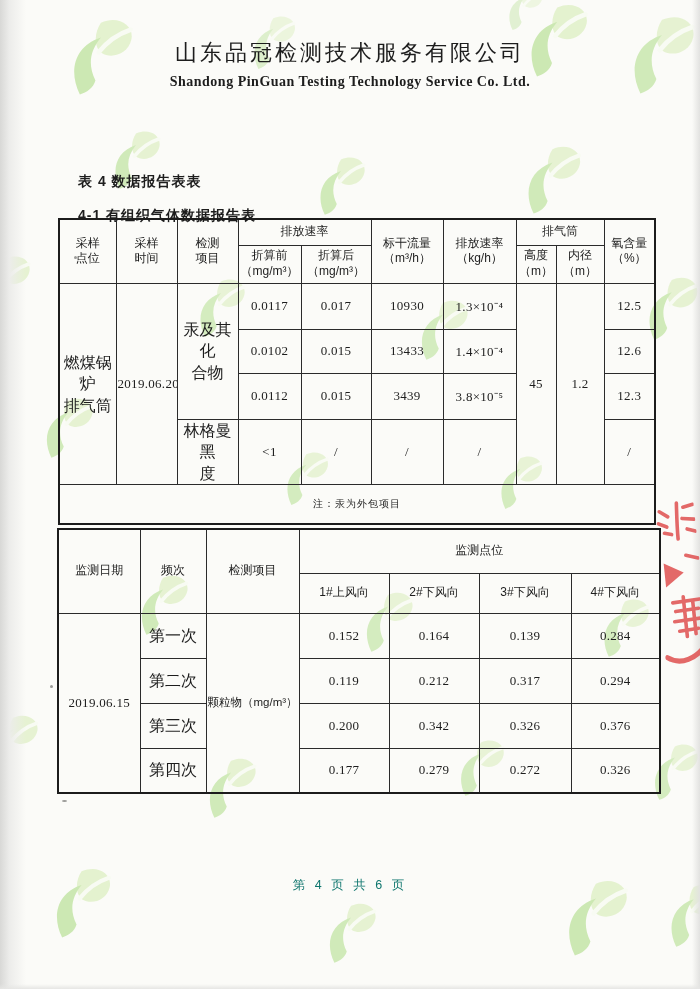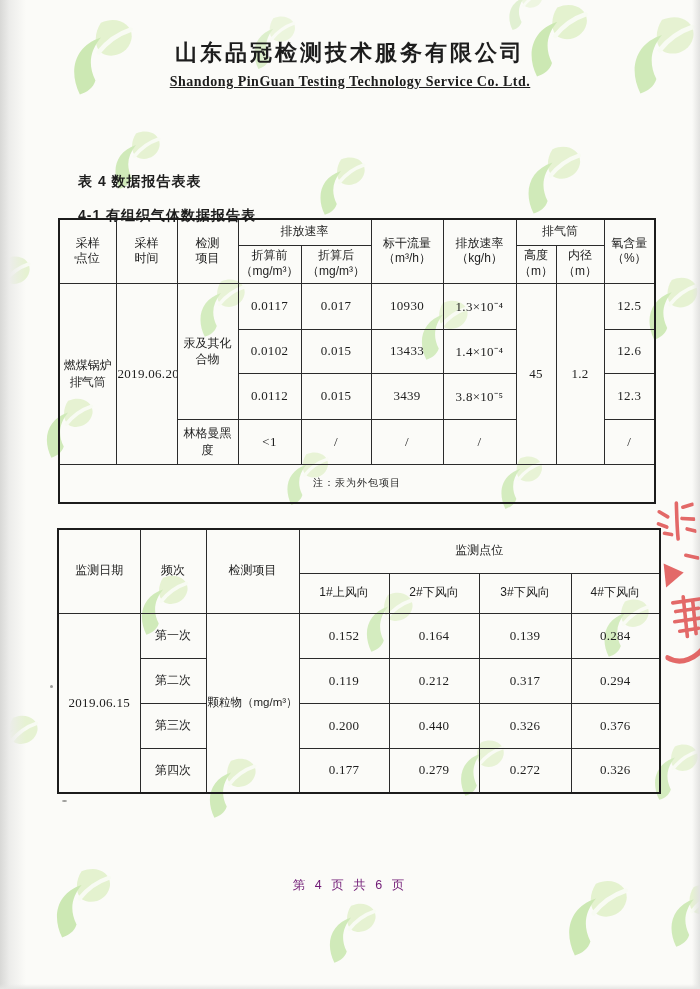--- a/index.html
+++ b/index.html
@@ -10,40 +10,40 @@
     background:linear-gradient(90deg,#d8d8d6 0,#ececea 35%,rgba(255,255,255,0) 100%);}
   .edge-right{position:absolute;right:0;top:0;bottom:0;width:8px;z-index:2;pointer-events:none;
     background:linear-gradient(270deg,#e2e2e0 0,rgba(255,255,255,0) 100%);}
   .edge-bottom{position:absolute;left:0;right:0;bottom:0;height:5px;z-index:2;pointer-events:none;
     background:linear-gradient(0deg,#e6e6e4 0,rgba(255,255,255,0) 100%);}
   
   #wm-layer{position:absolute;inset:0;z-index:0;}
   .wm{position:absolute;}
   
   .txt{position:absolute;z-index:1;}
-  .company-cn{left:0;right:0;top:38px;text-align:center;font-size:22px;font-weight:bold;letter-spacing:3px;}
+  .company-cn{left:0;right:0;top:38px;text-align:center;font-size:22px;font-weight:normal;letter-spacing:3px;}
   .company-en{left:0;right:0;top:74px;text-align:center;font-size:14px;font-weight:bold;
-    font-family:"Liberation Serif",serif;letter-spacing:.5px;text-decoration:underline;}
+    font-family:"Liberation Serif",serif;letter-spacing:.5px;}
   .title-cn{left:0;right:0;top:103px;text-align:center;font-size:28px;font-weight:bold;letter-spacing:6px;}
   .title-en{left:0;right:0;top:142px;text-align:center;font-size:17px;letter-spacing:2px;
     font-family:"DejaVu Sans Mono",monospace;}
   .cap{left:78px;font-size:14px;font-weight:bold;letter-spacing:1px;}
   .cap1{top:173px;}
   .cap2{top:207px;}
   .cap3{top:506px;}
-  .footer{left:0;right:0;top:877px;text-align:center;font-size:12.5px;letter-spacing:3px;color:#701a75;}
+  .footer{left:0;right:0;top:877px;text-align:center;font-size:12.5px;letter-spacing:3px;color:#0f766e;}
   
   table.doc{position:absolute;z-index:1;border-collapse:collapse;table-layout:fixed;
     border:2px solid #1c1c1c;background:transparent;}
   table.doc td,table.doc th{border:1px solid #2b2b2b;text-align:center;vertical-align:middle;
     padding:0 1px;font-weight:normal;overflow:hidden;}
   .t1{left:58px;top:218px;width:596px;}
   .t2{left:57px;top:528px;width:602px;}
   .hd{font-weight:bold;font-size:12px;line-height:1.3;}
-  .cjk{font-size:12px;line-height:1.35;}
+  .cjk{font-size:16px;line-height:1.35;}
   .num{font-family:"Liberation Serif",serif;font-size:13px;letter-spacing:.3px;}
   .pre{white-space:pre-line;}
   .nowrap{white-space:nowrap;margin-left:12px;}
   .note-cell{font-size:10px;letter-spacing:1px;}
   .rh26{height:26px}.rh38{height:38px}.rh46{height:46px}.rh44{height:44px}.rh45{height:45px}
   .rh39{height:39px}.rh40{height:40px}
   
   .stamp{position:absolute;right:-2px;top:498px;width:44px;height:175px;z-index:3;opacity:.85;
     transform:rotate(-6deg);}
   
@@ -274,21 +274,21 @@
     <tr class="rh45">
       <td class="cjk">第二次</td>
       <td class="num">0.119</td>
       <td class="num">0.212</td>
       <td class="num">0.317</td>
       <td class="num">0.294</td>
     </tr>
     <tr class="rh45">
       <td class="cjk">第三次</td>
       <td class="num">0.200</td>
-      <td class="num">0.440</td>
+      <td class="num">0.342</td>
       <td class="num">0.326</td>
       <td class="num">0.376</td>
     </tr>
     <tr class="rh45">
       <td class="cjk">第四次</td>
       <td class="num">0.177</td>
       <td class="num">0.279</td>
       <td class="num">0.272</td>
       <td class="num">0.326</td>
     </tr>

